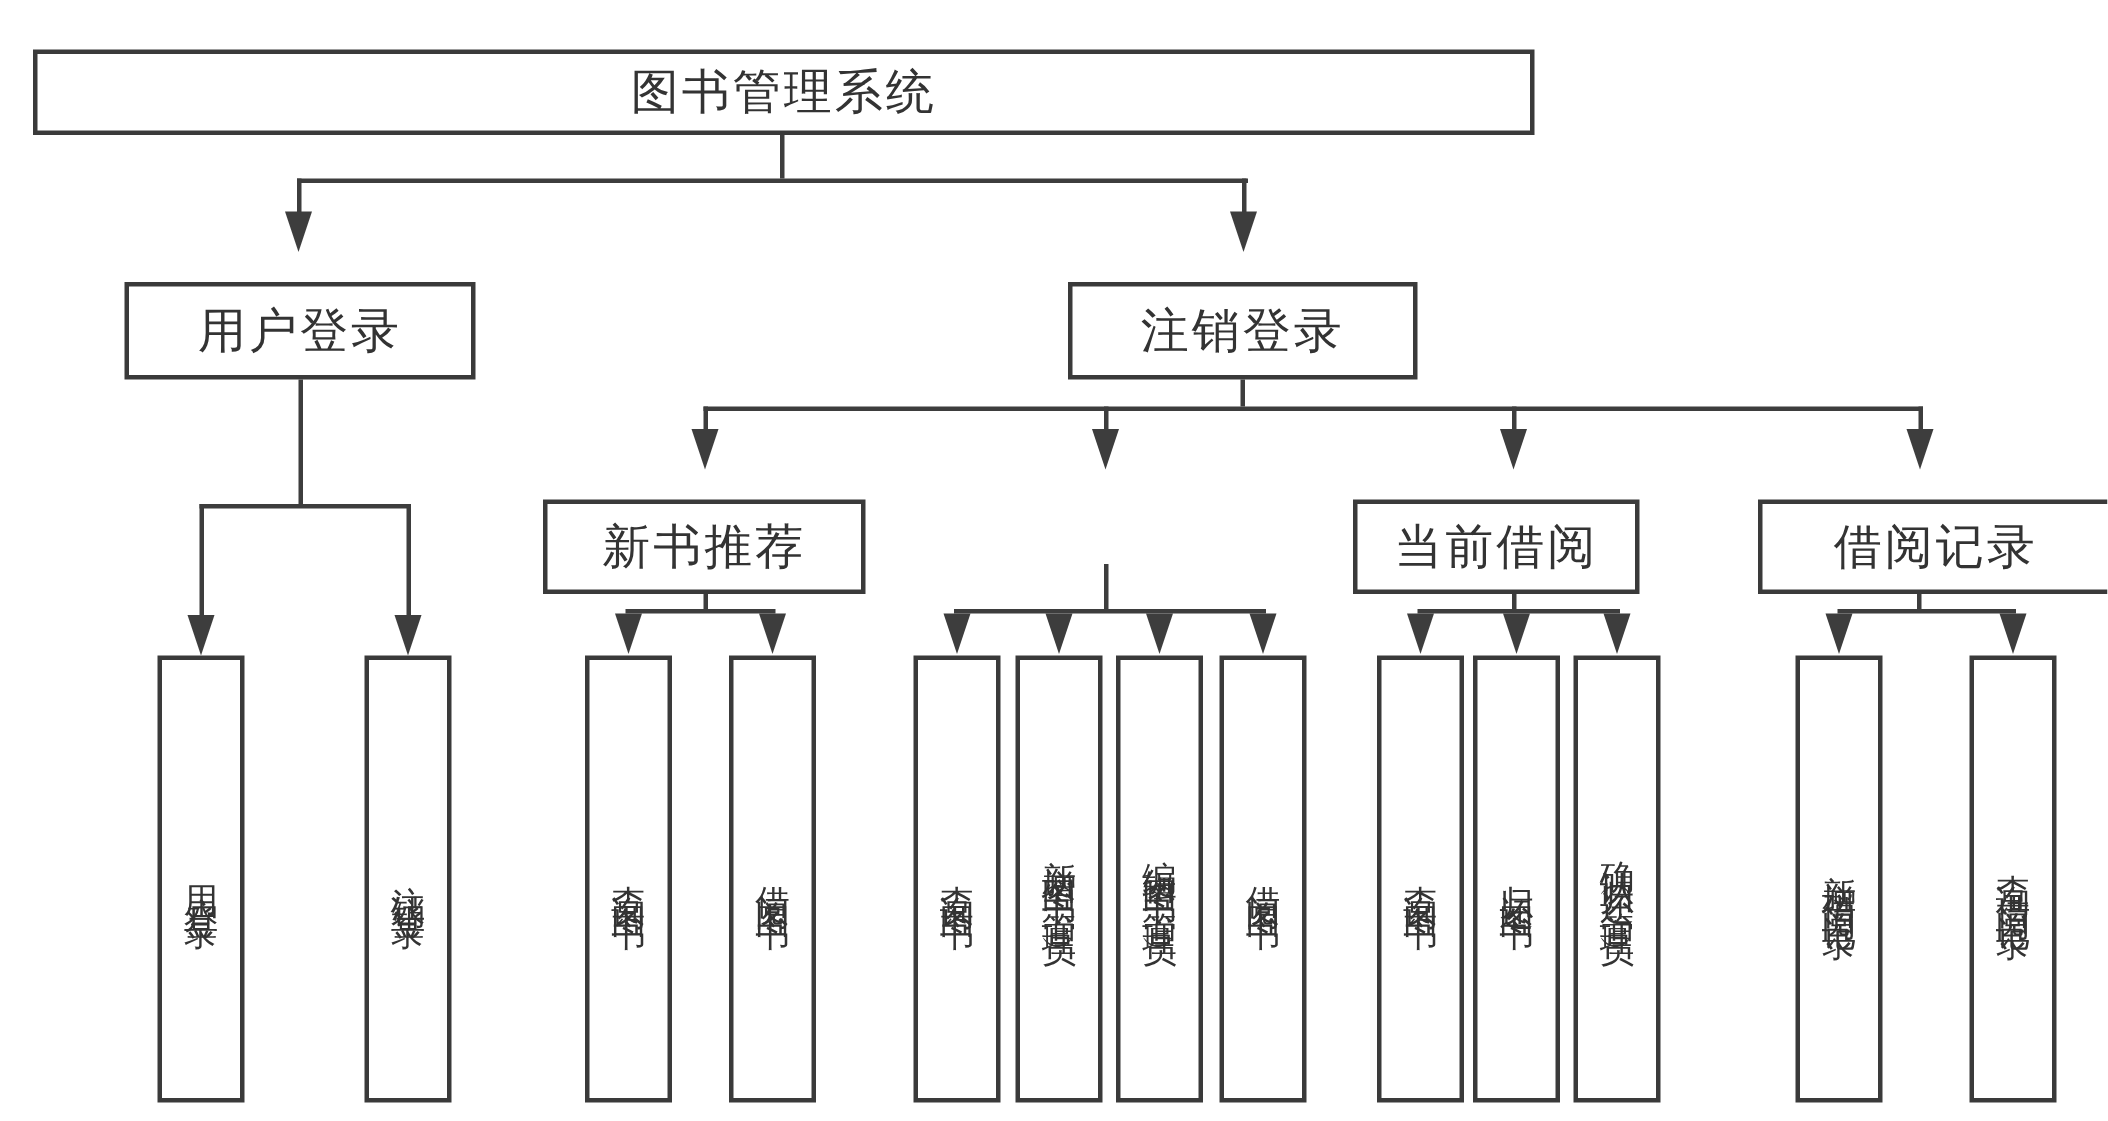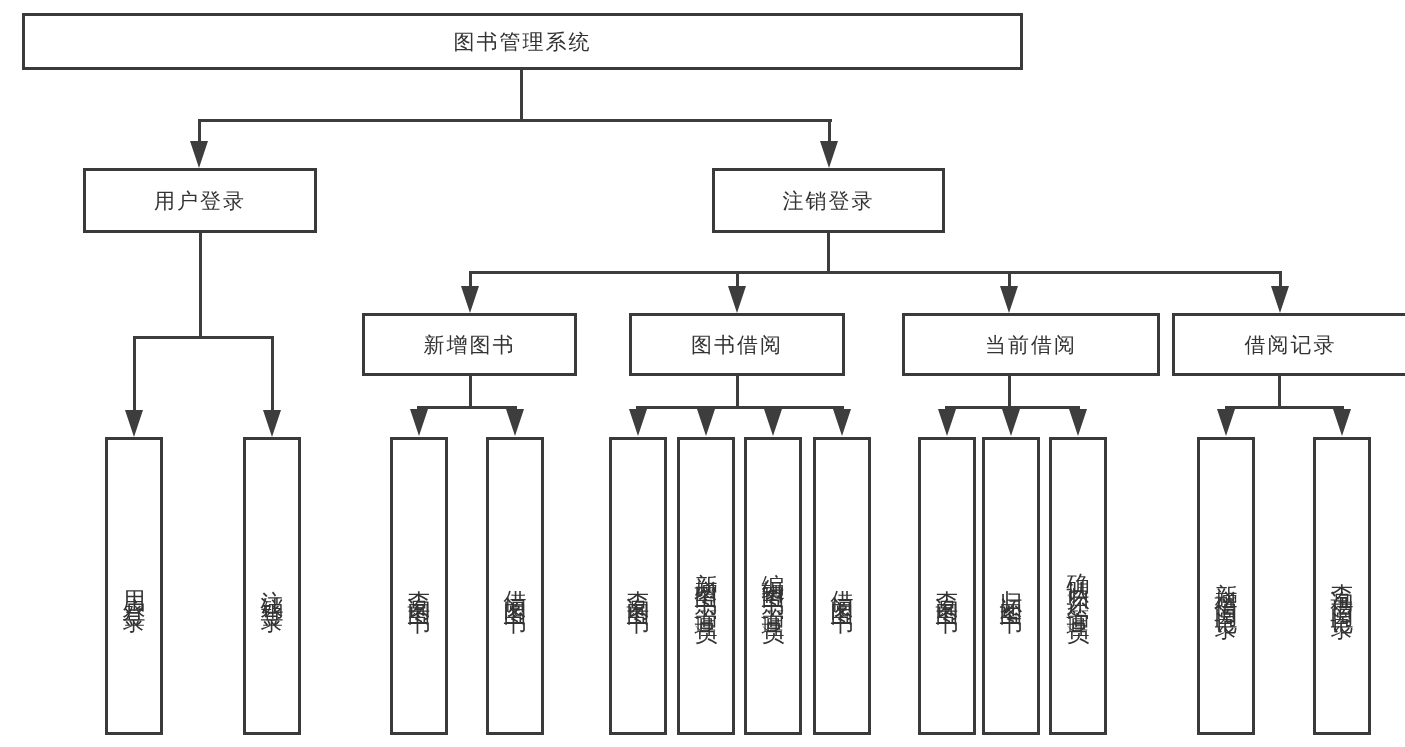--- a/index.html
+++ b/index.html
@@ -20,22 +20,23 @@
     box-sizing: border-box;
     background: #ffffff;
     border: 3px solid #3a3a3a;
     color: #333333;
     display: flex;
     align-items: center;
     justify-content: center;
     z-index: 2;
   }
   .hbox {
-    font-size: 21px;
+    font-size: 32px;
     letter-spacing: 2px;
+    margin-top: 20px;
   }
   .vbox {
     width: 58px;
     height: 298px;
     top: 437px;
   }
   .vbox span {
     writing-mode: vertical-rl;
     text-orientation: mixed;
     font-size: 23px;
@@ -80,26 +81,23 @@
   </div>
 
   <div class="box hbox" style="left:83px; top:168px; width:234px; height:65px;">
     <span>用户登录</span>
   </div>
   <div class="box hbox" style="left:712px; top:168px; width:233px; height:65px;">
     <span>注销登录</span>
   </div>
 
   <div class="box hbox" style="left:362px; top:313px; width:215px; height:63px;">
-    <span>新增图书</span>
+    <span>新书推荐</span>
   </div>
-  <div class="box hbox" style="left:629px; top:313px; width:216px; height:63px;">
-    <span>图书借阅</span>
-  </div>
-  <div class="box hbox" style="left:902px; top:313px; width:258px; height:63px;align-items:center;">
+  <div class="box hbox" style="left:902px; top:313px; width:191px; height:63px;align-items:center;">
     <span>当前借阅</span>
   </div>
   <div class="box hbox" style="left:1172px; top:313px; width:237px; height:63px;">
     <span>借阅记录</span>
   </div>
 
   <div class="box vbox" style="left:105px;">
     <span>用户登录</span>
   </div>
   <div class="box vbox" style="left:243px;">

